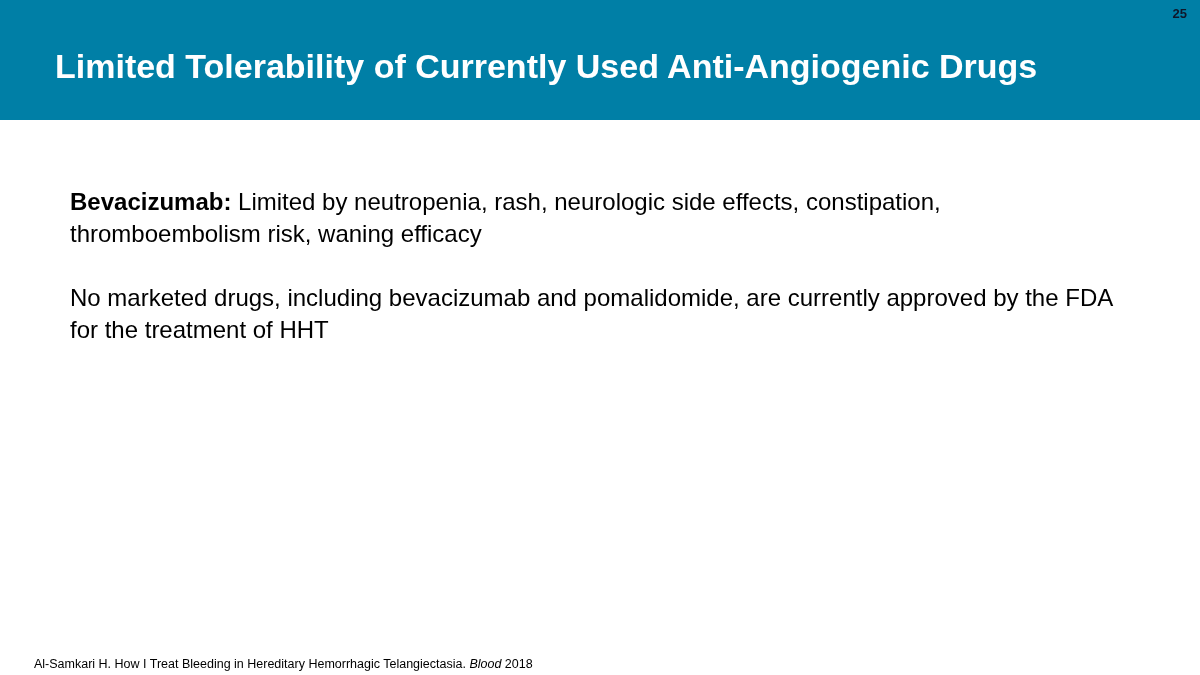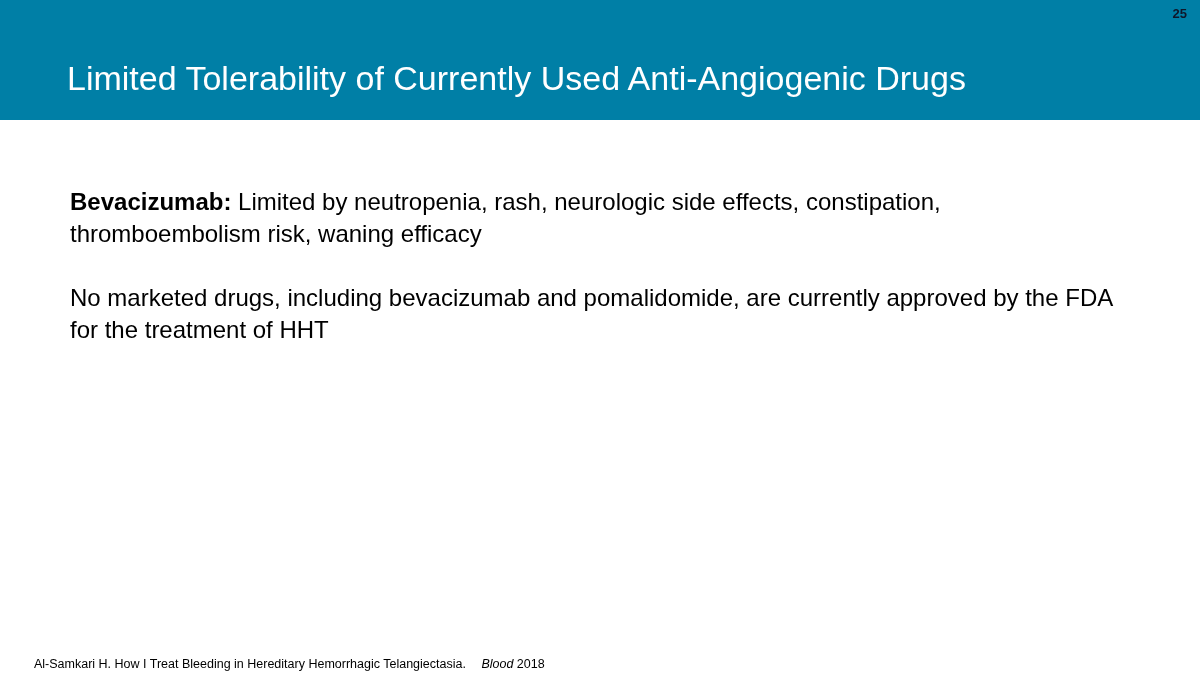--- a/index.html
+++ b/index.html
@@ -20,23 +20,23 @@
       left: 0;
       top: 0;
       width: 1200px;
       height: 120px;
       background: #007FA6;
     }
     .slide-title {
       position: absolute;
       left: 51px;
       top: 40px;
-      margin: 16px;
+      margin: 4px;
       font-size: 34px;
-      font-weight: normal;
+      font-weight: bold;
       color: #ffffff;
       line-height: 44px;
       white-space: nowrap;
     }
     .slide-number {
       position: absolute;
       right: 13px;
       top: 6px;
       font-size: 13px;
       font-weight: bold;
@@ -59,21 +59,20 @@
     .citation {
       position: absolute;
       left: 34px;
       top: 656px;
       font-size: 12.5px;
       line-height: 16px;
       white-space: nowrap;
     }
     .citation i {
       font-style: italic;
-      margin-left: 12px;
     }
   </style>
 </head>
 <body>
 
 <div class="header-band">
   <h1 class="slide-title">Limited Tolerability of Currently Used Anti-Angiogenic Drugs</h1>
   <div class="slide-number">25</div>
 </div>
 

